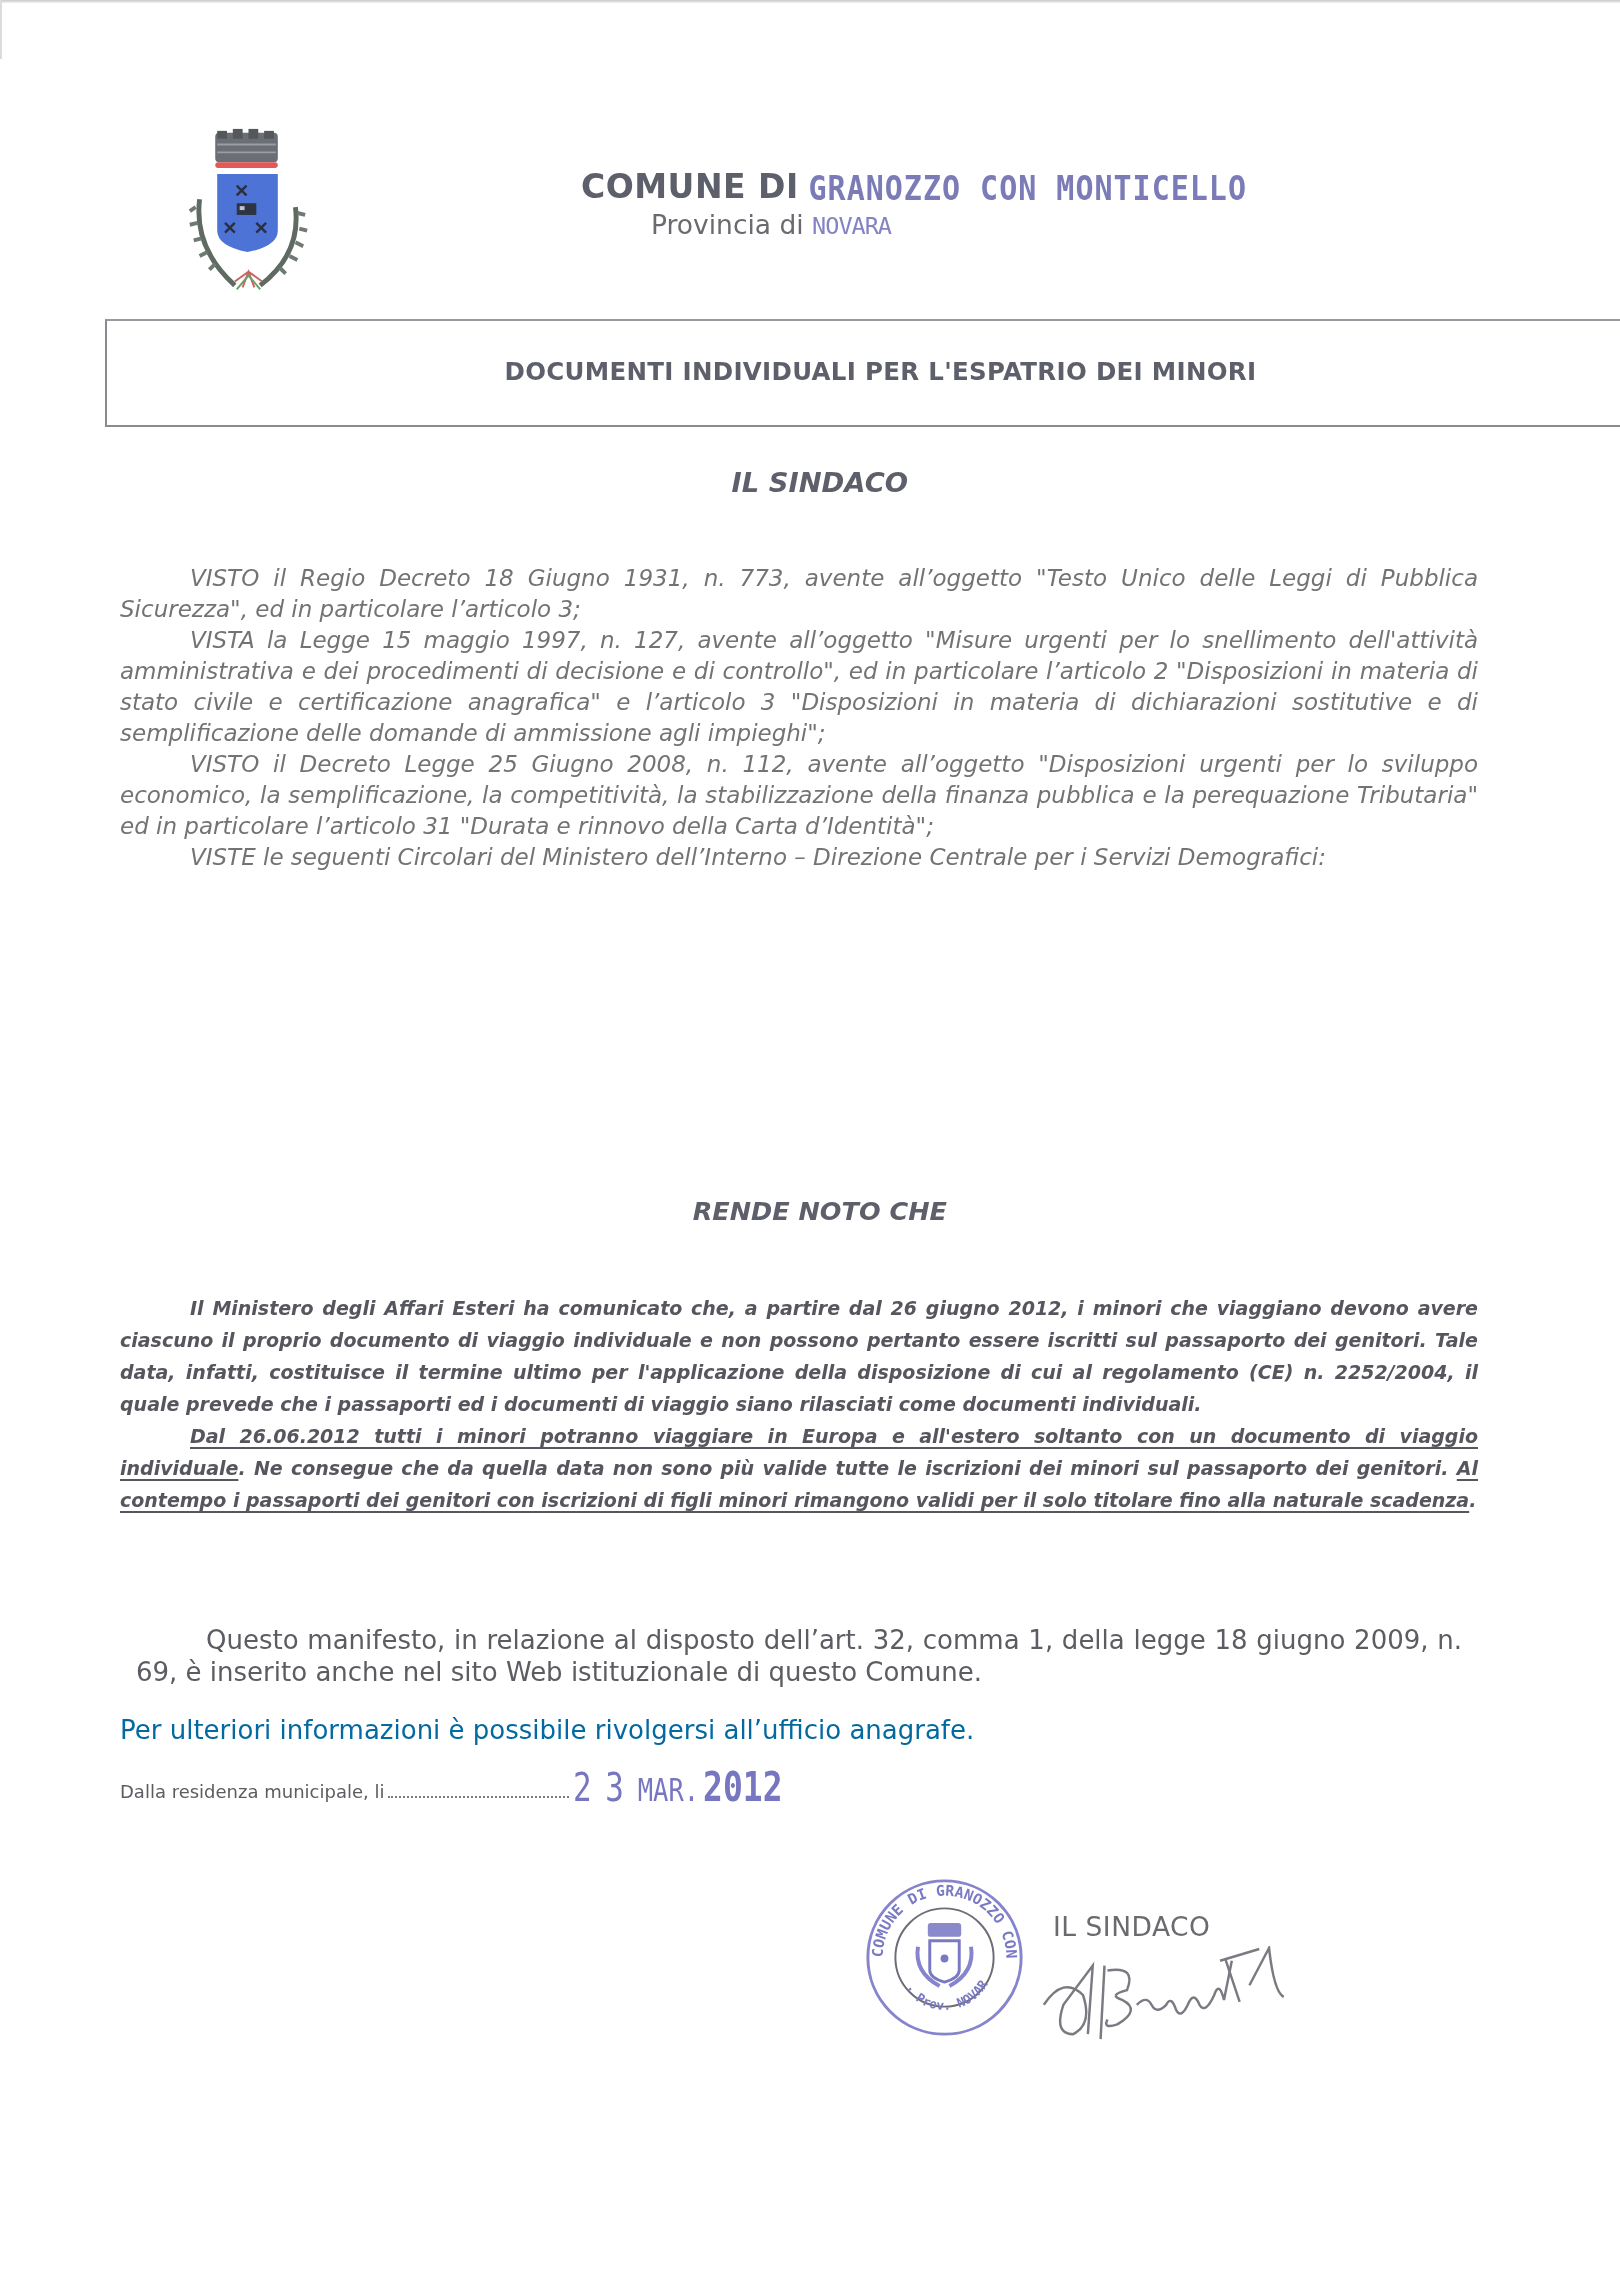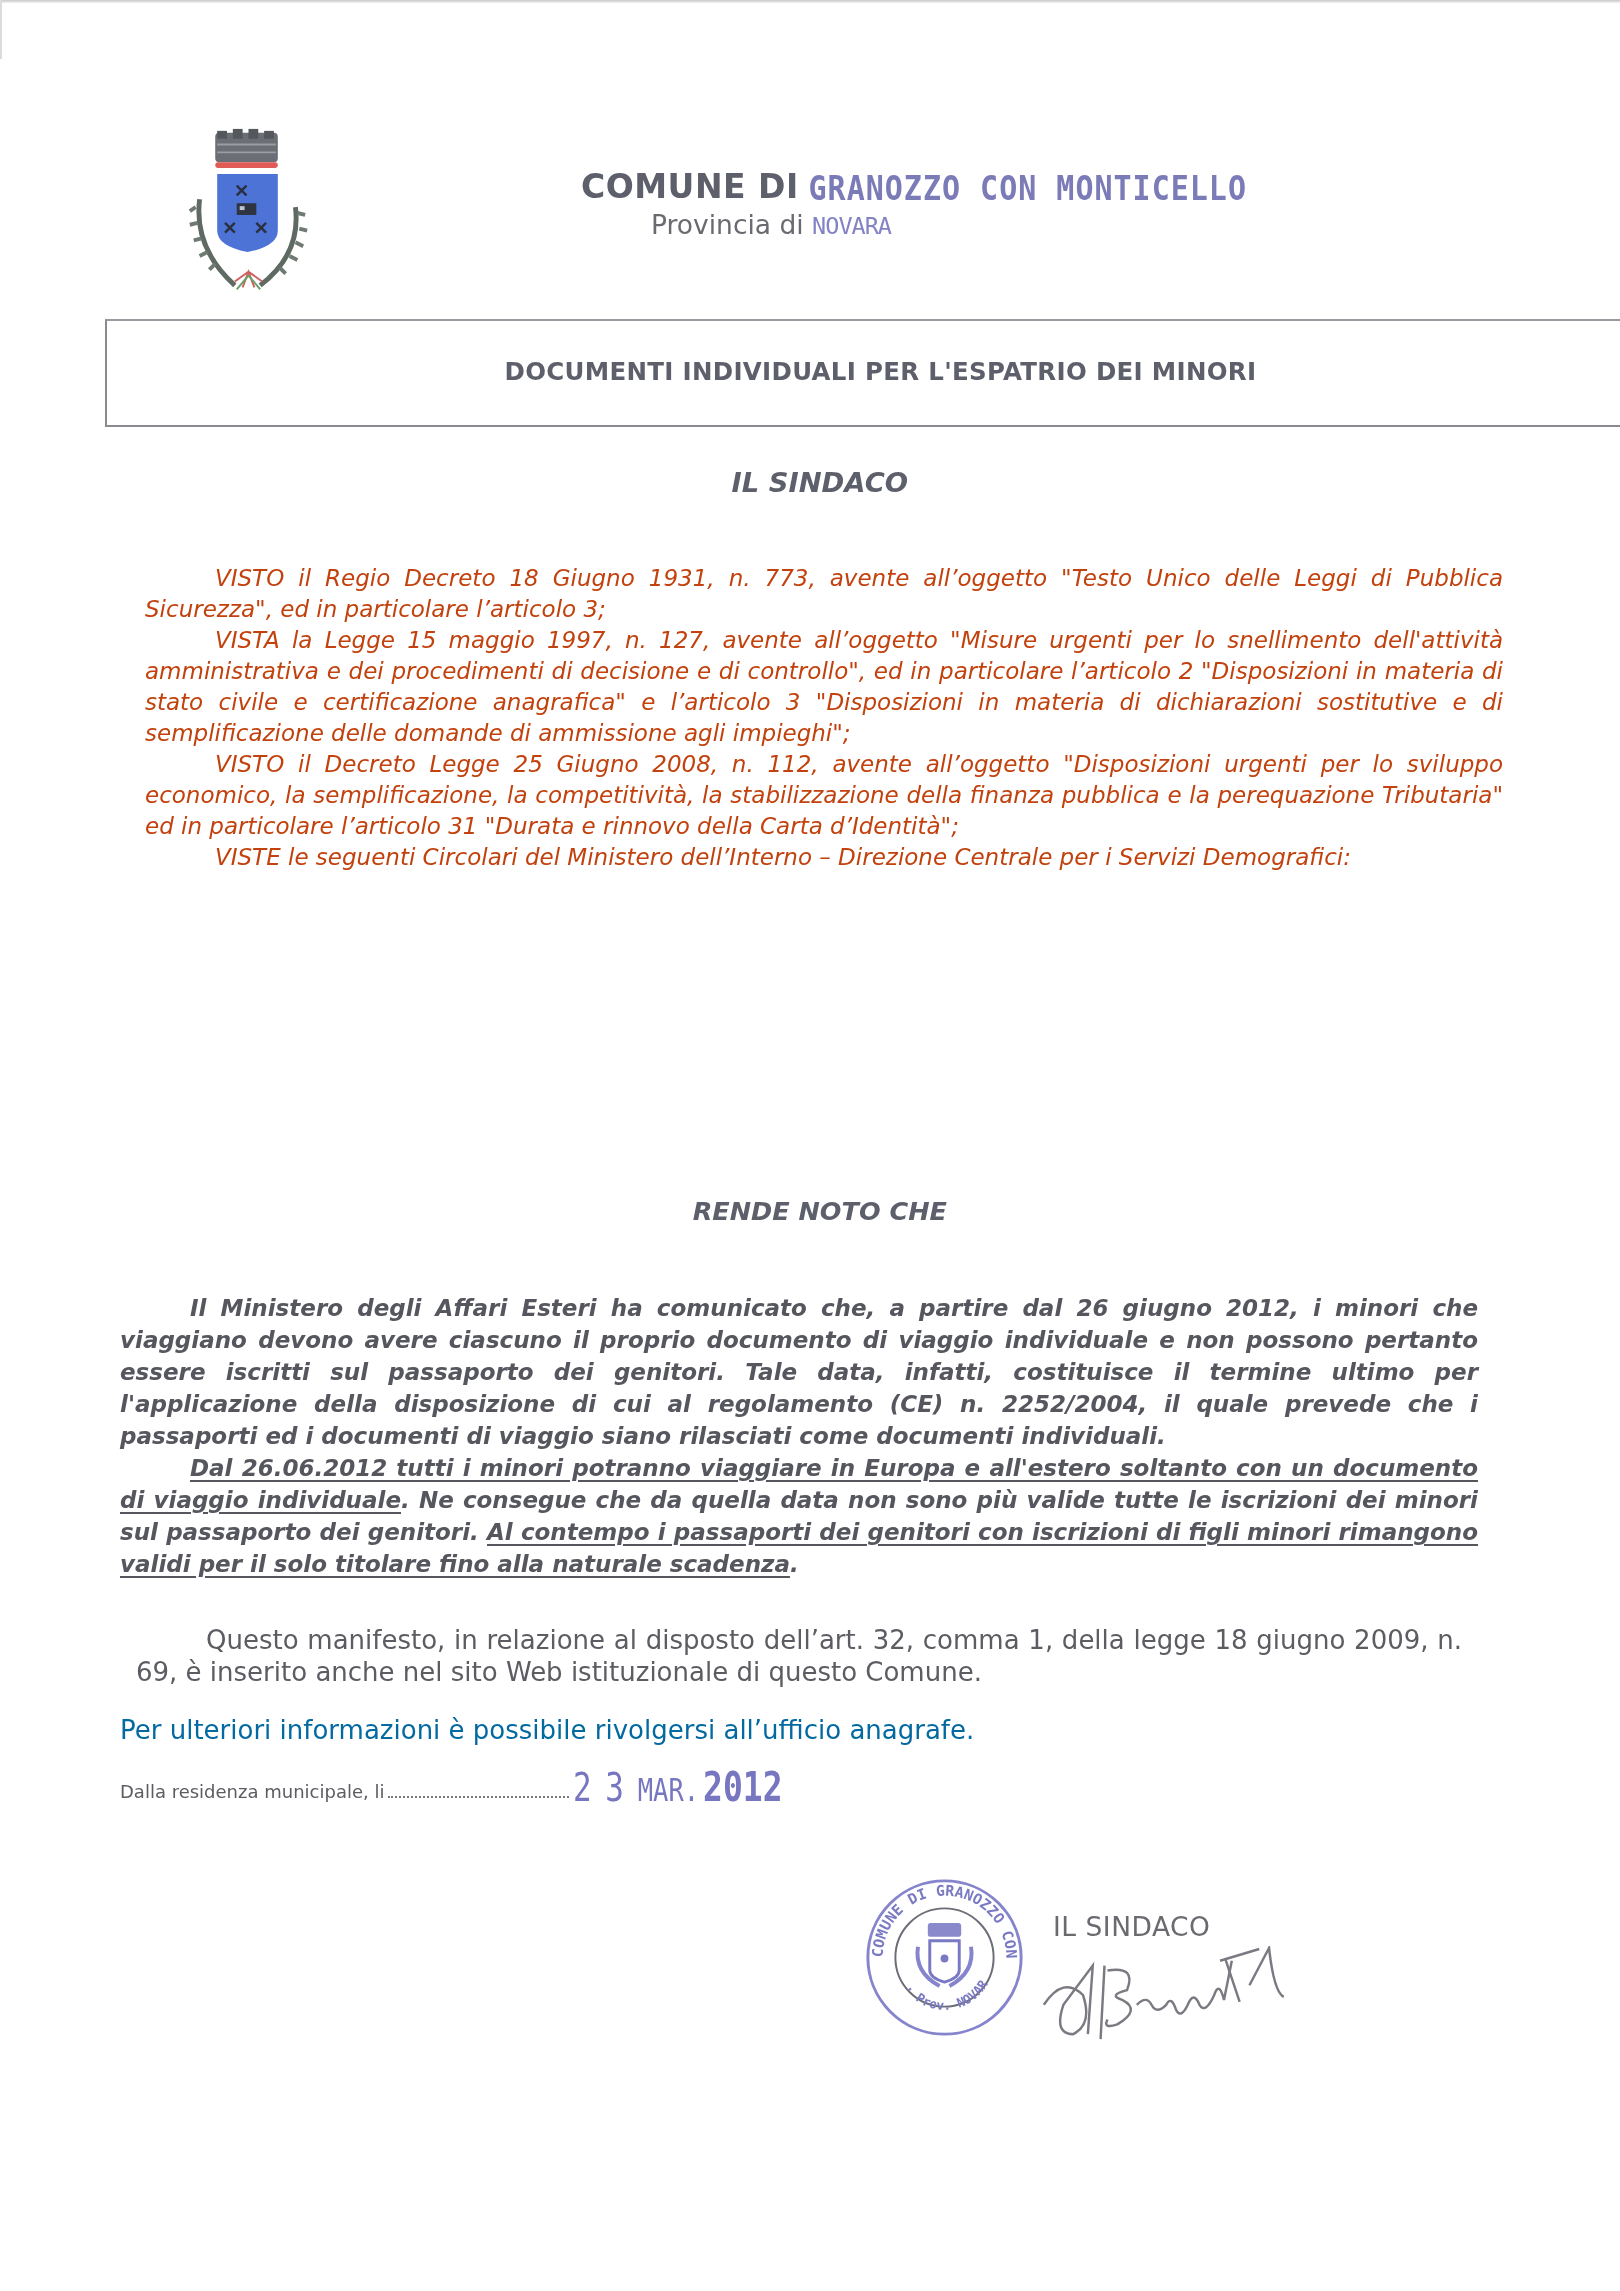--- a/index.html
+++ b/index.html
@@ -20,25 +20,25 @@
   
   .title-box { left:105px; top:319px; width:1551px; height:108px; border:2px solid #8a8a90; border-top-color:#9a9aa0; box-sizing:border-box; }
   .title-text { position:absolute; left:0; right:0; top:36px; text-align:center; font-weight:bold; font-size:24.5px; color:#5d5f6b; letter-spacing:0.3px; }
 
   .h-center { left:0; width:1620px; text-align:center; font-weight:bold; font-style:italic; color:#5d5f6b; }
   .h-sindaco { top:467px; font-size:27.4px; padding-left:9.8px; }
   .h-rende { top:1196px; font-size:25.5px; padding-left:9.8px; }
 
   
   .body-block { left:120px; width:1358px; }
-  .italic-block { top:563px; font-style:italic; font-size:23px; line-height:31px; color:#c2410c;margin-left:25px; }
+  .italic-block { top:563px; font-style:italic; font-size:23px; line-height:31px; color:#737373; }
   .italic-block p { margin:0; text-align:justify; text-align-last:left; }
   .italic-block p.ind { text-indent:70px; }
 
-  .bold-block { top:1292px; font-style:italic; font-weight:bold; font-size:23px; line-height:32px; color:#55565e; }
+  .bold-block { top:1292px; font-style:italic; font-weight:bold; font-size:19px; line-height:32px; color:#55565e; }
   .bold-block p { margin:0; text-align:justify; text-align-last:left; text-indent:70px; }
   .ul { text-decoration:underline; text-decoration-thickness:2px; text-underline-offset:3.9px; }
 
   .regular-block { top:1608px; font-size:26px; line-height:32px; color:#5c5c62; }
   .regular-block p { margin:16px; text-align:justify; text-align-last:left; text-indent:70px; }
 
   .info-line { left:120px; top:1715px; font-size:26px; color:#0369a1; white-space:nowrap; }
   .date-line { left:120px; top:1781px; font-size:18px; color:#5c5c62; white-space:nowrap; }
   .date-dots { display:inline-block; width:181px; border-bottom:2.9px dotted #7a7a80; height:9.8px; vertical-align:baseline; margin-left:3.9px; }
   .date-stamp { left:573px; top:1762px; font-family:"DejaVu Sans Mono", monospace; color:#7776c0; font-size:31px; white-space:nowrap; transform:scaleY(1.25); transform-origin:left top; letter-spacing:1px; }

